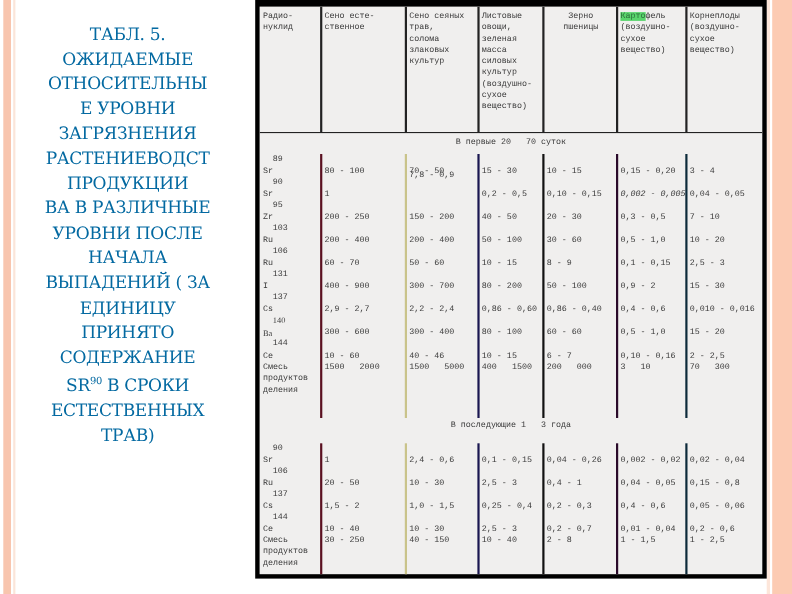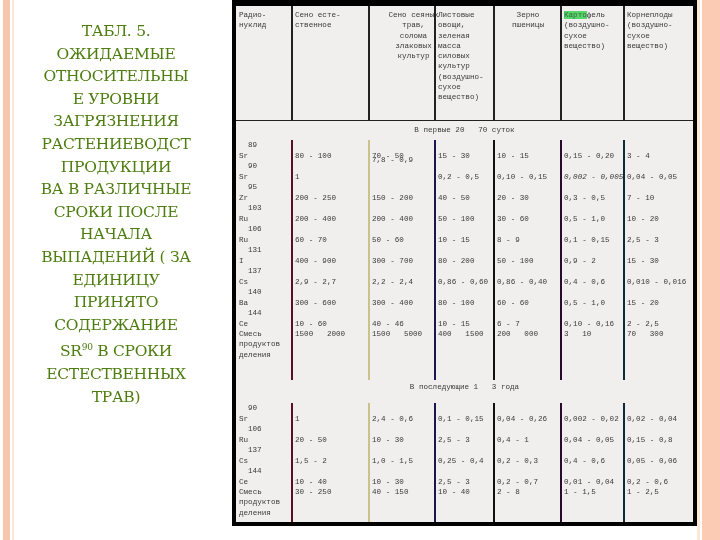--- a/index.html
+++ b/index.html
@@ -19,21 +19,21 @@
   .right-stripe {
     position: absolute; left: 702px; top: 0; width: 18px; height: 540px;
     background: #fccbb3;
   }
   .right-stripe2 {
     position: absolute; left: 697px; top: 0; width: 3px; height: 540px;
     background: #fde6da;
   }
   .slide-title {
     position: absolute; left: 10px; top: 20px; width: 212px;
-    text-align: center; color: #4d7c0f;
+    text-align: center; color: #0369a1;
     font-family: "DejaVu Serif", serif;
     font-size: 15.5px; line-height: 22.6px; letter-spacing: -0.3px;
   }
   .slide-title sup { font-size: 9px; }
   .table-frame {
     position: absolute; left: 232px; top: 0; width: 465px; height: 526px;
     background: #000; box-sizing: border-box;
   }
   .table-inner {
     position: absolute; left: 4px; top: 6px; right: 4px; bottom: 4px;
@@ -65,40 +65,40 @@
 
 <div class="slide-title">
   <div>ТАБЛ. 5.</div>
   <div>ОЖИДАЕМЫЕ</div>
   <div>ОТНОСИТЕЛЬНЫ</div>
   <div>Е УРОВНИ</div>
   <div>ЗАГРЯЗНЕНИЯ</div>
   <div>РАСТЕНИЕВОДСТ</div>
   <div>ПРОДУКЦИИ</div>
   <div>ВА В РАЗЛИЧНЫЕ</div>
-  <div>СРОКИ ПОСЛЕ</div>
+  <div>УРОВНИ ПОСЛЕ</div>
   <div>НАЧАЛА</div>
   <div>ВЫПАДЕНИЙ ( ЗА</div>
   <div>ЕДИНИЦУ</div>
   <div>ПРИНЯТО</div>
   <div>СОДЕРЖАНИЕ</div>
   <div><span>SR</span><sup>90</sup><span> В СРОКИ</span></div>
   <div>ЕСТЕСТВЕННЫХ</div>
   <div>ТРАВ)</div>
 </div>
 
 <div class="table-frame">
   <div class="table-inner" id="tinner">
     <div class="row hdr" id="hdr">
         <div class="cell" style="left: 0px; width: 56px;">Радио-
 нуклид</div>
         <div class="cell" style="left: 56px; width: 77px;">Сено есте-
 ственное</div>
         <div class="vline" style="left: 55px; top: 0px; bottom: 0px; background: rgb(34, 34, 34);"></div>
-        <div class="cell" style="left: 133px; width: 88px; text-align: center;">Сено сеяных
+        <div class="cell" style="left: 133px; width: 88px; text-align: left;">Сено сеяных
 трав,
 солома
 злаковых
 культур</div>
         <div class="vline" style="left: 132px; top: 0px; bottom: 0px; background: rgb(34, 34, 34);"></div>
         <div class="cell" style="left: 199px; width: 59px;">Листовые
 овощи,
 зеленая
 масса
 силовых
@@ -192,21 +192,21 @@
         <div class="nuclide" style="top: 126px;">
           <span class="nuc-mass">137</span>
           <span class="nuc-sym" style="white-space: pre-line;">Cs</span>
         </div>
         <div class="val" style="left: 59px; top: 136.5px;">2,9 - 2,7</div>
         <div class="val" style="left: 136px; top: 136.5px;">2,2 - 2,4</div>
         <div class="val" style="left: 202px; top: 136.5px;">0,86 - 0,60</div>
         <div class="val" style="left: 261px; top: 136.5px;">0,86 - 0,40</div>
         <div class="val" style="left: 328px; top: 136.5px;">0,4 - 0,6</div>
         <div class="val" style="left: 391px; top: 136.5px;">0,010 - 0,016</div>
-        <div class="nuclide" style="top: 147px;">
+        <div class="nuclide" style="top: 147px; font-family: Liberation Serif, serif;">
           <span class="nuc-mass">140</span>
           <span class="nuc-sym" style="white-space: pre-line;">Ba</span>
         </div>
         <div class="val" style="left: 59px; top: 157.5px;">300 - 600</div>
         <div class="val" style="left: 136px; top: 157.5px;">300 - 400</div>
         <div class="val" style="left: 202px; top: 157.5px;">80 - 100</div>
         <div class="val" style="left: 261px; top: 157.5px;">60 - 60</div>
         <div class="val" style="left: 328px; top: 157.5px;">0,5 - 1,0</div>
         <div class="val" style="left: 391px; top: 157.5px;">15 - 20</div>
         <div class="nuclide" style="top: 168px;">

